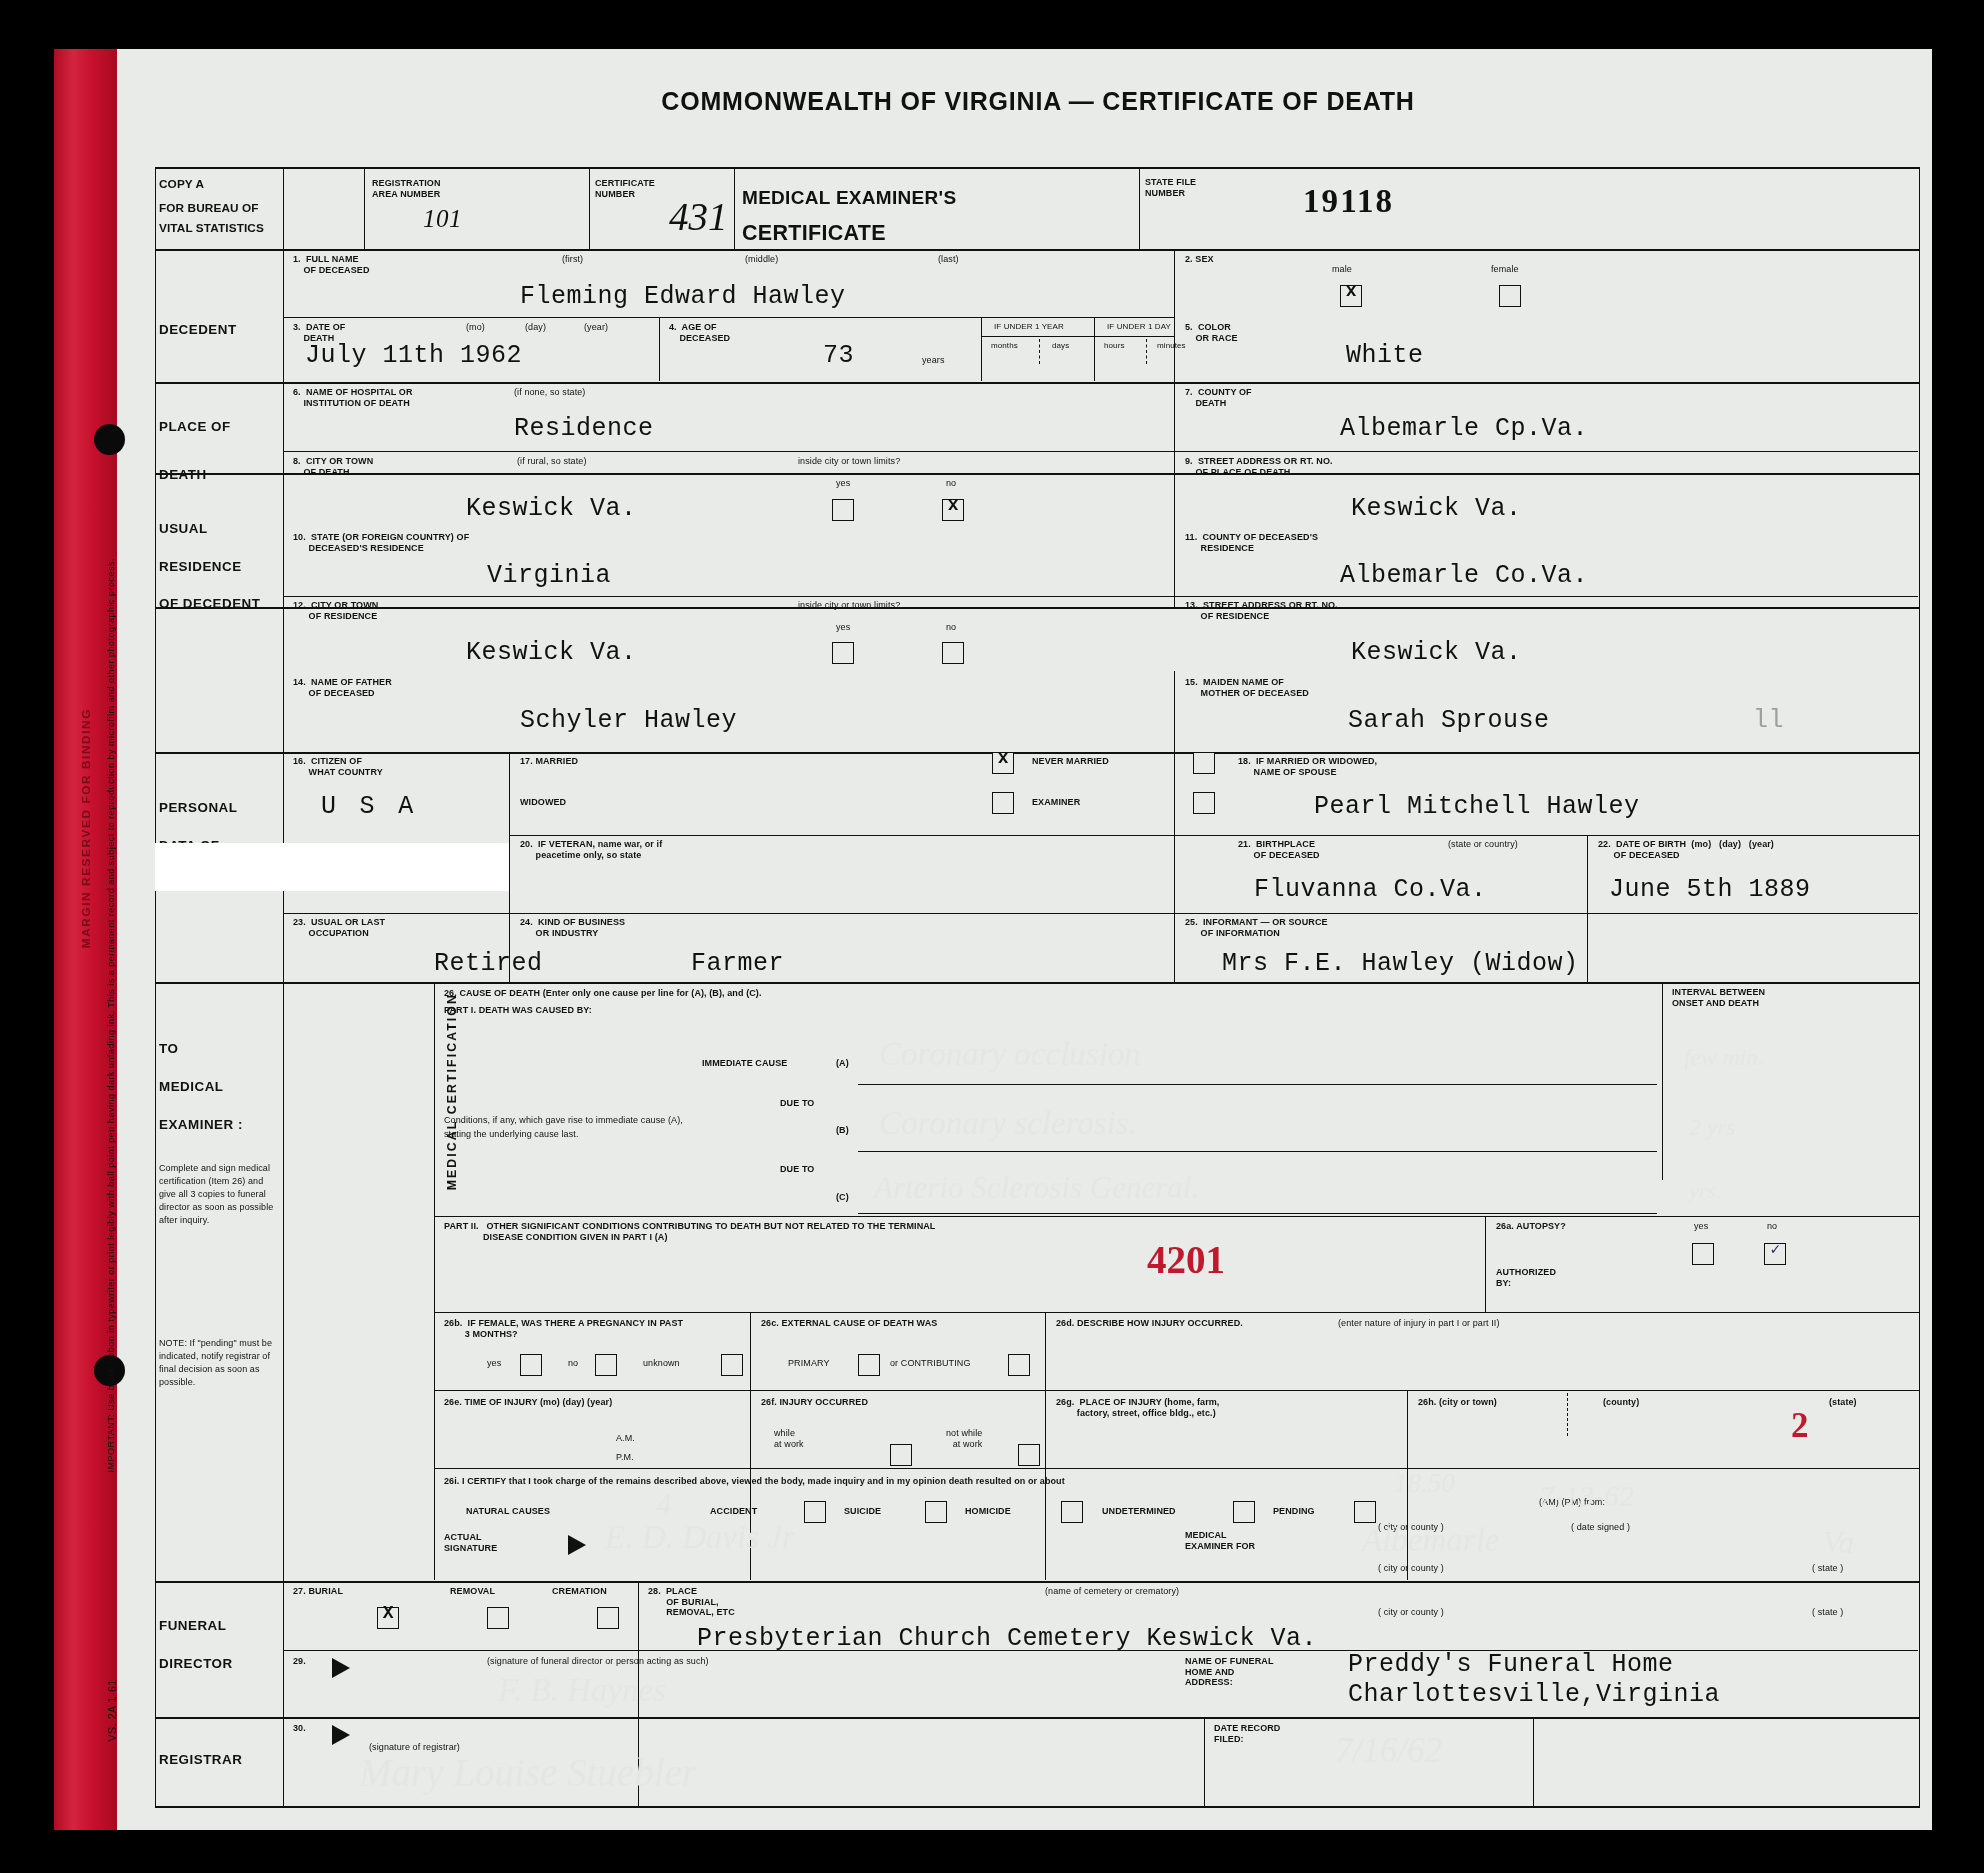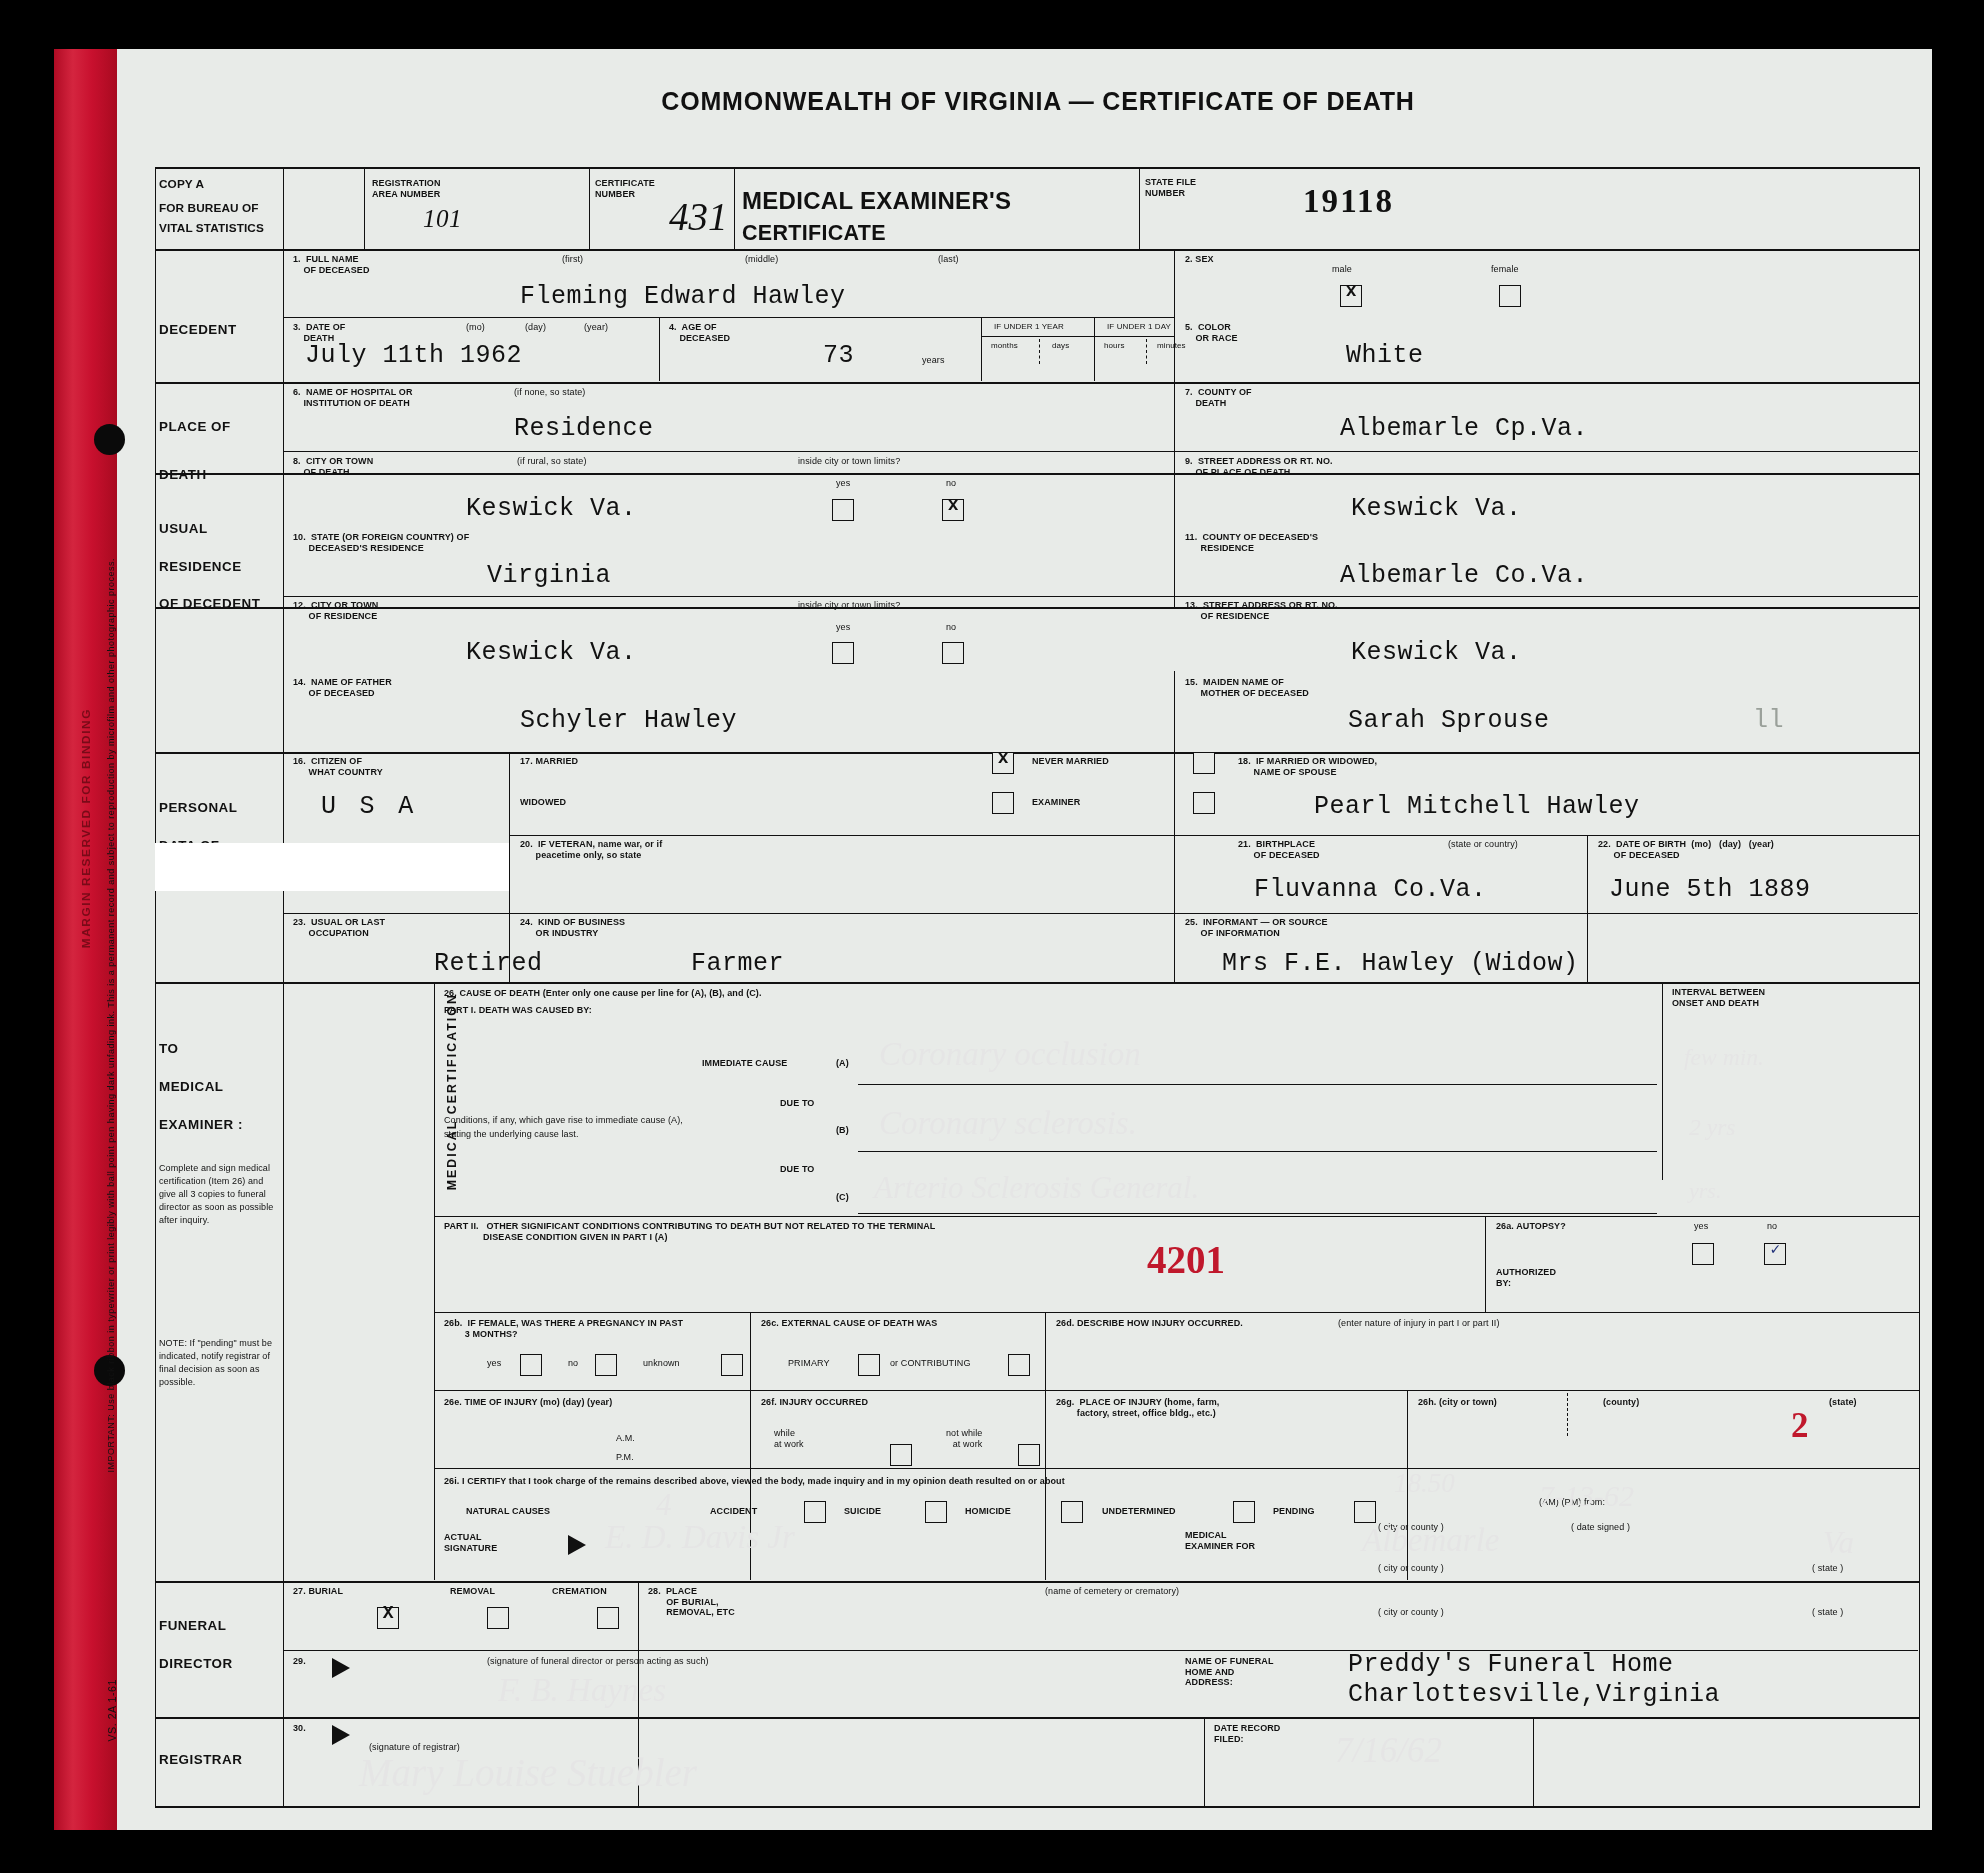--- a/index.html
+++ b/index.html
@@ -84,21 +84,21 @@
     <div class="lbl" style="left:15px;top:173px;font-size:11.8px;">VITAL STATISTICS</div>
 
     <div class="lbl sm" style="left:228px;top:129px;white-space:pre;">REGISTRATION
 AREA NUMBER</div>
     <div class="type big" style="left:279px;top:156px;font-family:'Liberation Serif',serif;font-style:italic;">101</div>
 
     <div class="lbl sm" style="left:451px;top:129px;white-space:pre;">CERTIFICATE
 NUMBER</div>
     <div style="position:absolute;left:486px;top:145px;font-family:'Liberation Serif',serif;font-style:italic;font-size:39px;margin-left:39px;">431</div>
 
-    <div class="lbl" style="left:598px;top:138px;font-size:24px;letter-spacing:0.3px;">MEDICAL EXAMINER'S</div>
+    <div class="lbl" style="left:598px;top:138px;font-size:19px;letter-spacing:0.3px;">MEDICAL EXAMINER'S</div>
     <div class="lbl" style="left:598px;top:172px;font-size:21.5px;letter-spacing:0.3px;">CERTIFICATE</div>
 
     <div class="lbl sm" style="left:1001px;top:128px;white-space:pre;">STATE FILE
 NUMBER</div>
     <div class="num" style="left:1159px;top:134px;">19118</div>
 
     <div class="rule hl" style="left:10.7px;top:118px;width:1765px;"></div>
     <div class="rule hl" style="left:10.7px;top:200px;width:1765px;"></div>
     <div class="rule hl" style="left:10.7px;top:333px;width:1765px;"></div>
     <div class="rule hl" style="left:10.7px;top:424px;width:1765px;"></div>
@@ -426,20 +426,21 @@
     <div class="lbl sm" style="left:306px;top:1537px;">REMOVAL</div>
     <div class="box" style="left:343px;top:1558px;"></div>
     <div class="lbl sm" style="left:408px;top:1537px;">CREMATION</div>
     <div class="box" style="left:453px;top:1558px;"></div>
 
     <div class="rule vl" style="left:494px;top:1532px;height:225px;"></div>
     <div class="lbl sm" style="left:504px;top:1537px;white-space:pre;">28.  PLACE
        OF BURIAL,
        REMOVAL, ETC</div>
     <div class="lbl sm norm" style="left:901px;top:1537px;">(name of cemetery or crematory)</div>
+    <div class="type big" style="left:553px;top:1575px;">Presbyterian Church Cemetery Keswick Va.</div>
     <div class="lbl sm norm" style="left:1234px;top:1558px;">( city or county )</div>
     <div class="lbl sm norm" style="left:1668px;top:1558px;">( state )</div>
 
     <div class="rule hl2" style="left:139px;top:1601px;width:1635px;"></div>
 
     <div class="lbl sm" style="left:149px;top:1607px;">29.</div>
     <div class="arrow" style="left:188px;top:1609px;"></div>
     <div class="lbl sm norm" style="left:343px;top:1607px;">(signature of funeral director or person acting as such)</div>
     <div class="hand" style="left:354px;top:1623px;font-size:33px;">F. B. Haynes</div>
 

